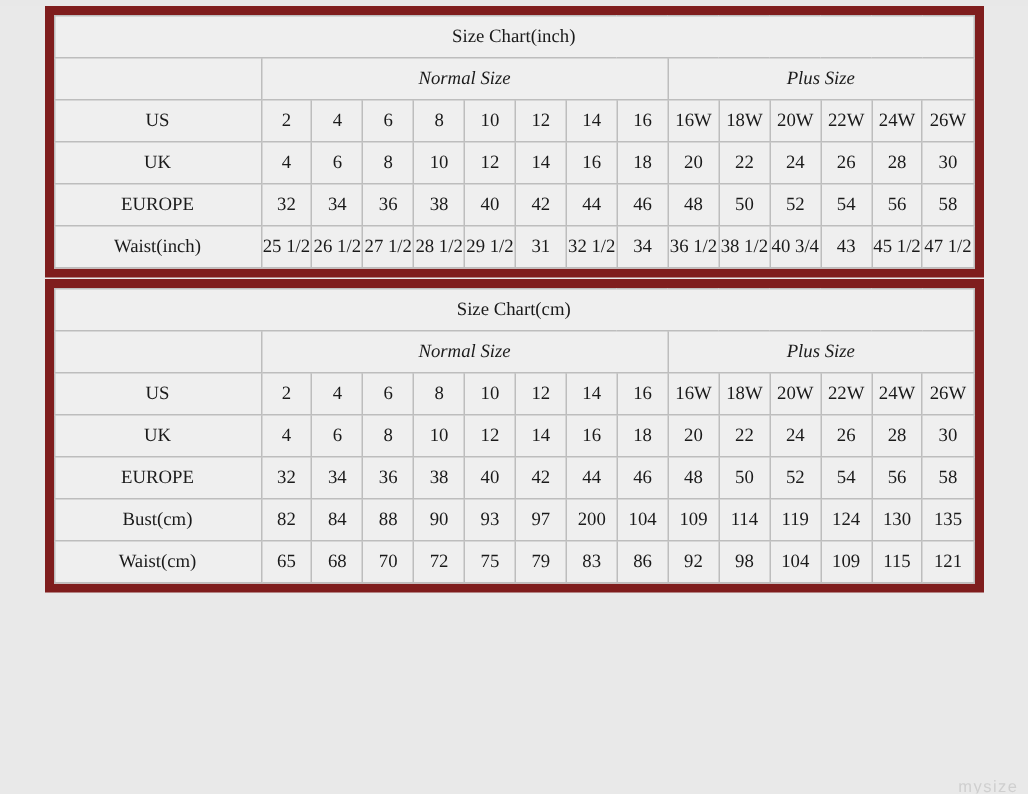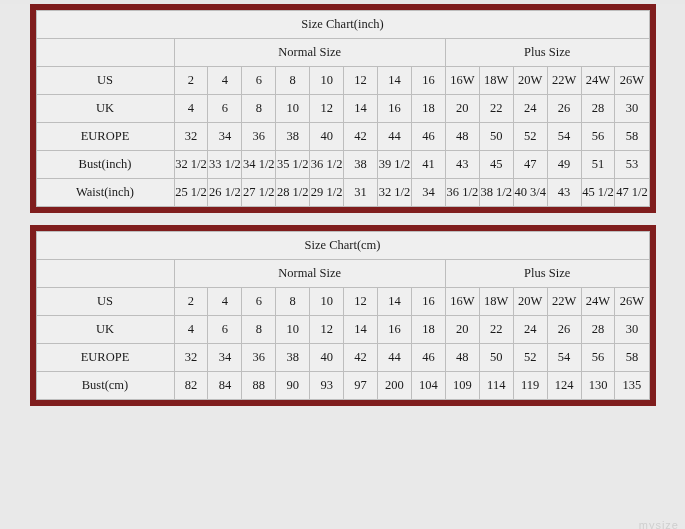--- a/index.html
+++ b/index.html
@@ -22,21 +22,21 @@
     box-sizing: border-box;
   }
   .chart-block {
     width: 626px;
     margin: 4px auto 0 auto;
     background: #3b82f6;
     border: 6px solid #7f1d1d;
     box-sizing: border-box;
   }
   .chart-block.second {
-    margin-top: 12px;
+    margin-top: 1px;
   }
   table.size-table {
     border-collapse: collapse;
     width: 100%;
     table-layout: fixed;
     background: #efefef;
   }
   table.size-table td {
     border: 1px solid #bdbdbd;
     text-align: center;
@@ -53,20 +53,21 @@
     font-size: 15.5px;
     height: 23px;
     border-top: none;
     border-left: none;
     border-right: none;
     background: #efefef;
   }
   td.group-cell {
     font-size: 15px;
     height: 24px;
+    font-style: italic;
   }
   td.rowlabel {
     font-size: 13.5px;
     width: 138px;
   }
   td.blank-corner {
     border-left: none;
   }
   td.datacell {
     font-size: 12.5px;
@@ -149,37 +150,20 @@
           <td class="datacell">44</td>
           <td class="datacell">46</td>
           <td class="datacell">48</td>
           <td class="datacell">50</td>
           <td class="datacell">52</td>
           <td class="datacell">54</td>
           <td class="datacell">56</td>
           <td class="datacell">58</td>
         </tr>
 
-        <tr>
-          <td class="rowlabel">Bust(inch)</td>
-          <td class="datacell">32 1/2</td>
-          <td class="datacell">33 1/2</td>
-          <td class="datacell">34 1/2</td>
-          <td class="datacell">35 1/2</td>
-          <td class="datacell">36 1/2</td>
-          <td class="datacell">38</td>
-          <td class="datacell">39 1/2</td>
-          <td class="datacell">41</td>
-          <td class="datacell">43</td>
-          <td class="datacell">45</td>
-          <td class="datacell">47</td>
-          <td class="datacell">49</td>
-          <td class="datacell">51</td>
-          <td class="datacell">53</td>
-        </tr>
 
         <tr>
           <td class="rowlabel">Waist(inch)</td>
           <td class="datacell">25 1/2</td>
           <td class="datacell">26 1/2</td>
           <td class="datacell">27 1/2</td>
           <td class="datacell">28 1/2</td>
           <td class="datacell">29 1/2</td>
           <td class="datacell">31</td>
           <td class="datacell">32 1/2</td>
@@ -278,20 +262,37 @@
           <td class="datacell">200</td>
           <td class="datacell">104</td>
           <td class="datacell">109</td>
           <td class="datacell">114</td>
           <td class="datacell">119</td>
           <td class="datacell">124</td>
           <td class="datacell">130</td>
           <td class="datacell">135</td>
         </tr>
 
+        <tr>
+          <td class="rowlabel">Waist(cm)</td>
+          <td class="datacell">65</td>
+          <td class="datacell">68</td>
+          <td class="datacell">70</td>
+          <td class="datacell">72</td>
+          <td class="datacell">75</td>
+          <td class="datacell">79</td>
+          <td class="datacell">83</td>
+          <td class="datacell">86</td>
+          <td class="datacell">92</td>
+          <td class="datacell">98</td>
+          <td class="datacell">104</td>
+          <td class="datacell">109</td>
+          <td class="datacell">115</td>
+          <td class="datacell">121</td>
+        </tr>
 
 
       </tbody>
     </table>
   </div>
 
   <div class="watermark">mysize</div>
 </div>
 
 </body></html>

